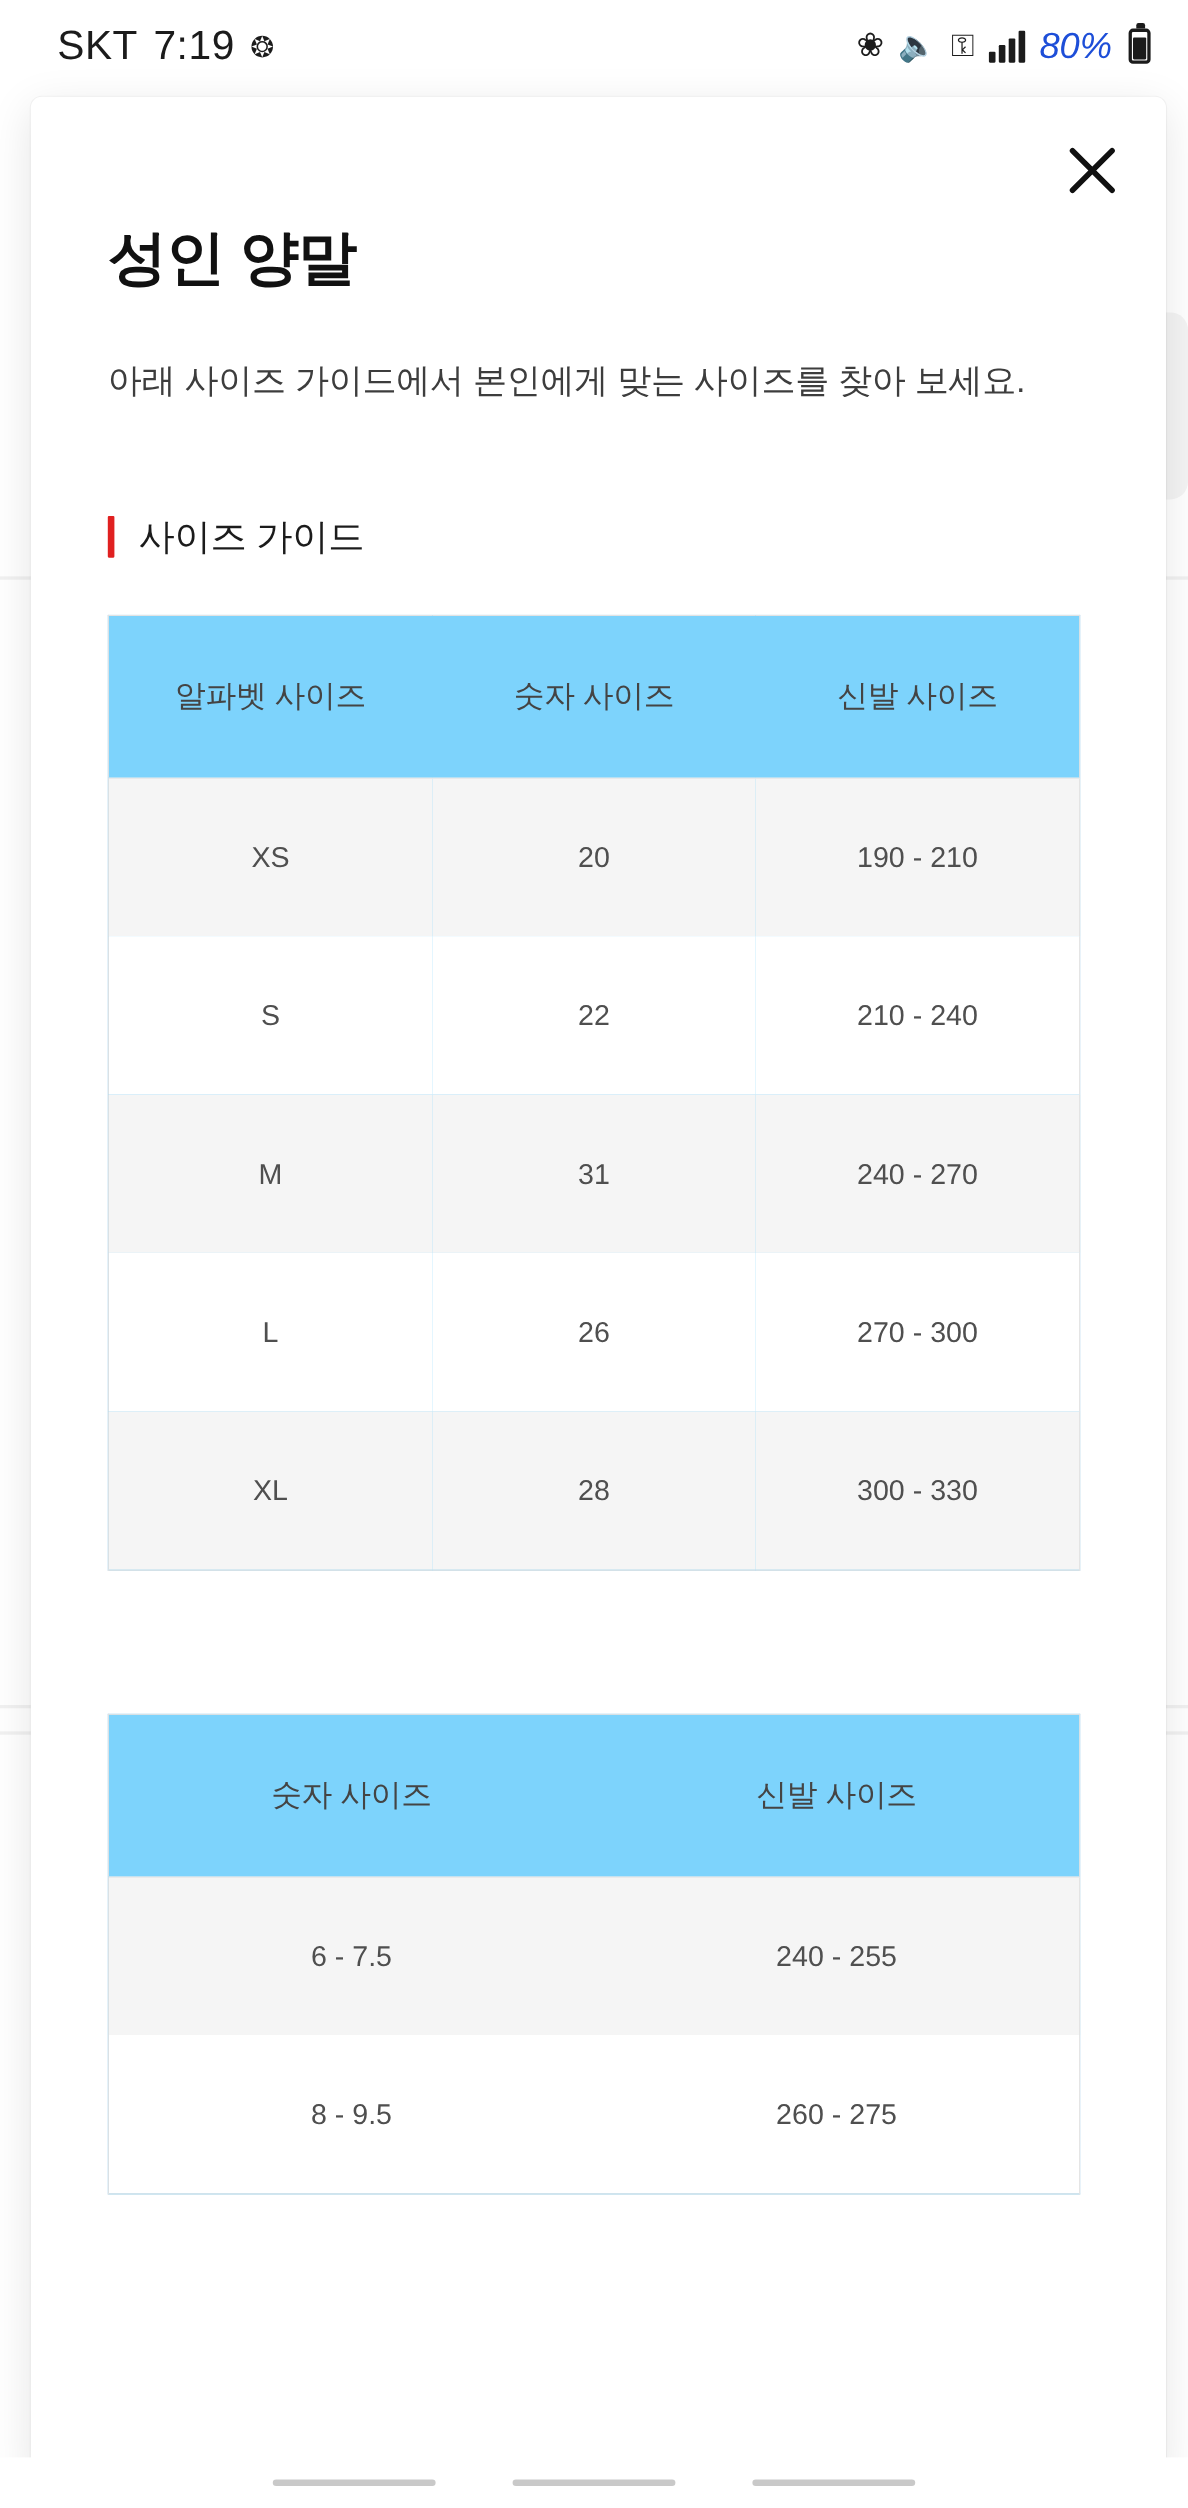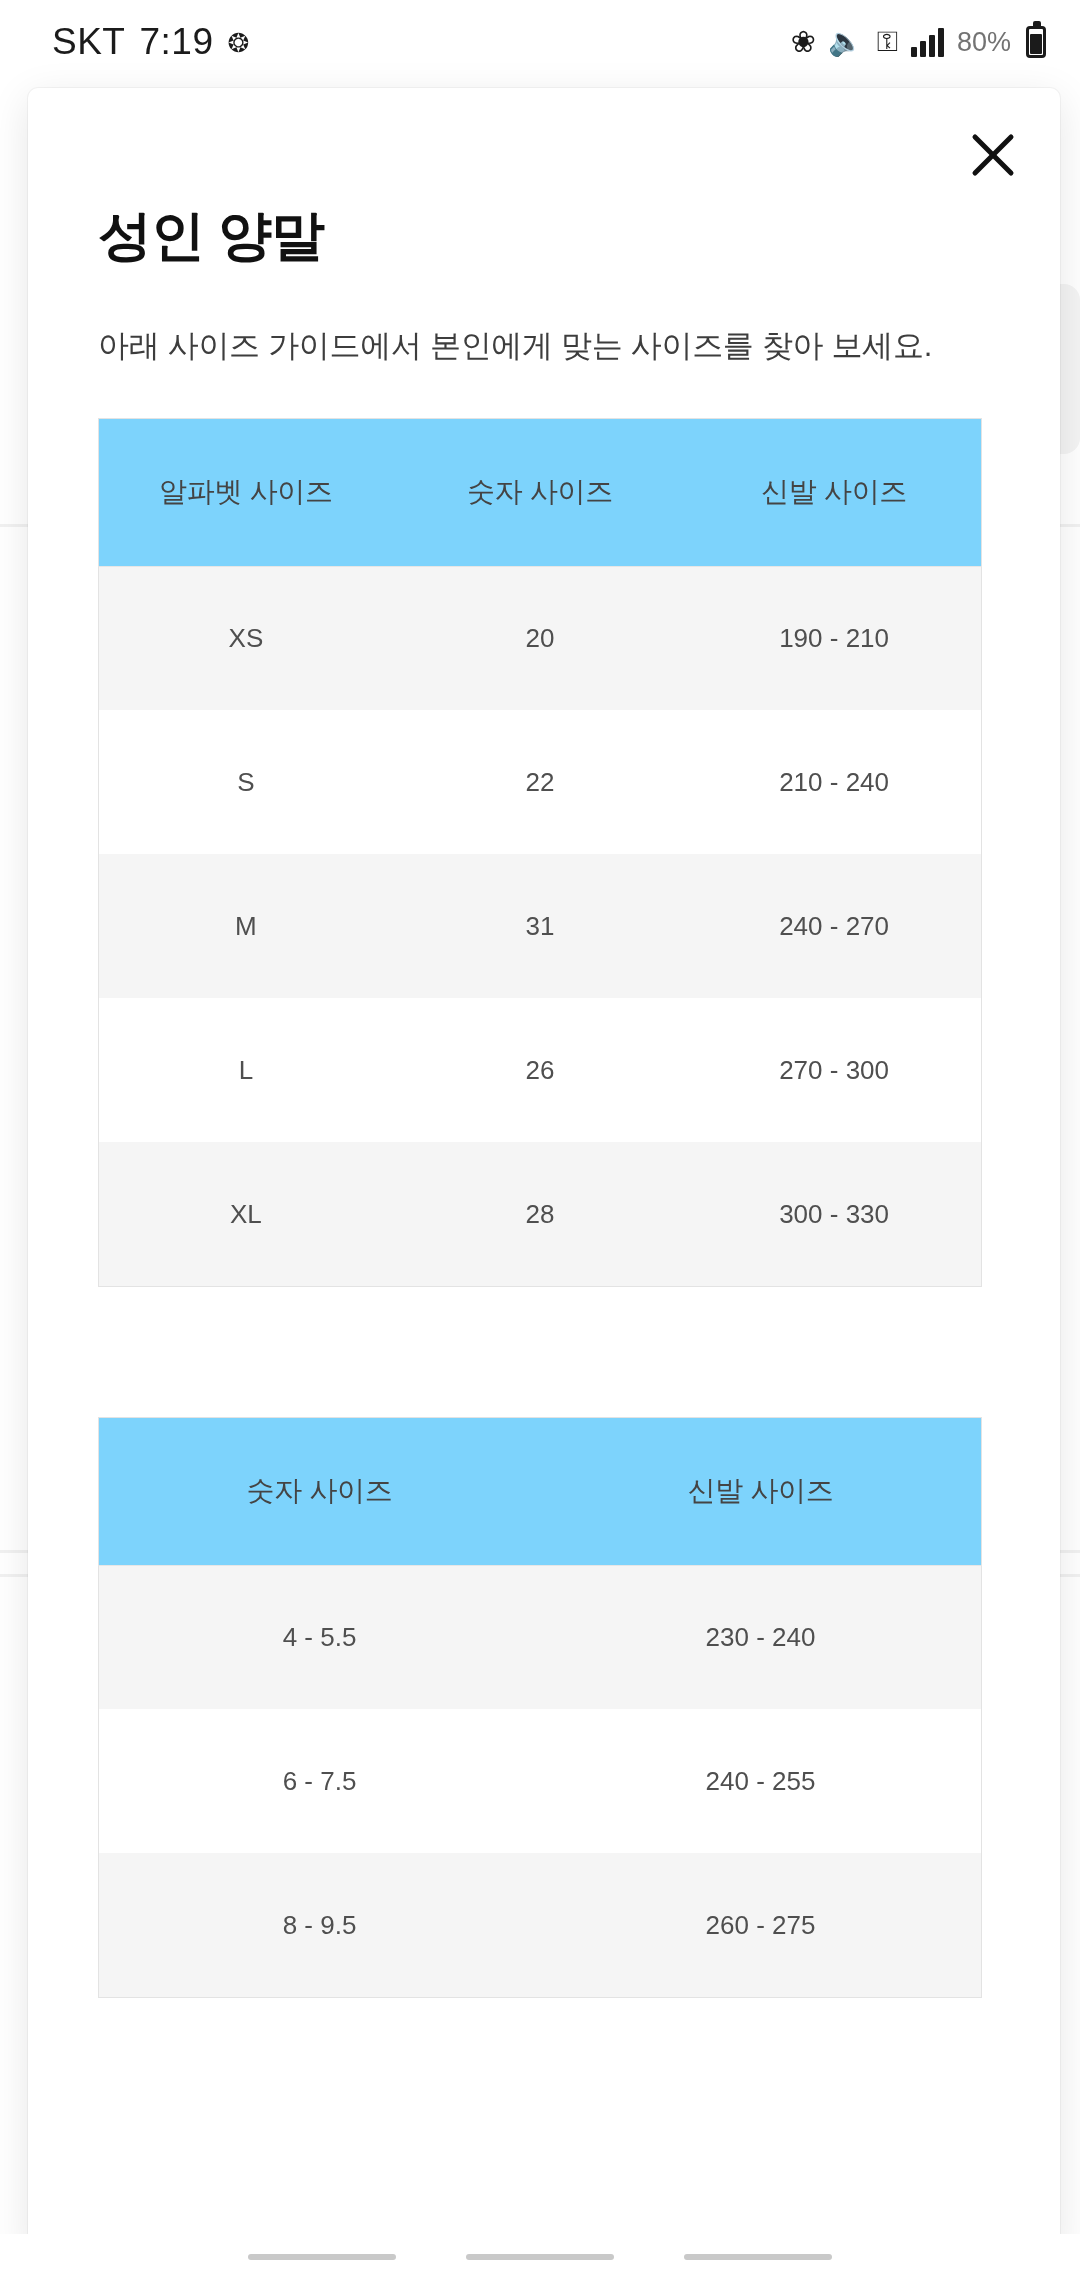--- a/index.html
+++ b/index.html
@@ -61,23 +61,24 @@
   .status-right .ic {
     font-size: 27px;
     color: #1b1b1b;
     line-height: 1;
     display: inline-block;
   }
   .ic.bt { font-size: 30px; }
   .ic.mute { font-size: 28px; }
   .ic.wifi { font-size: 28px; }
   .battery-text {
-    font-size: 27px;
-    color: #737373;
+    font-size: 33px;
+    color: #1d4ed8;
     letter-spacing: 0px;
+    font-style: italic;
   }
   .battery-shape {
     width: 20px;
     height: 32px;
     border: 3px solid #1b1b1b;
     border-radius: 4px;
     position: relative;
     margin-left: 2px;
   }
   .battery-shape::before {
@@ -302,20 +303,24 @@
         <line x1="41" y1="5" x2="5" y2="41" stroke="#111111" stroke-width="5" stroke-linecap="round"></line>
       </svg>
     </button>
 
     <div class="modal-body">
 
       <h1 class="modal-title">성인 양말</h1>
 
       <p class="modal-desc">아래 사이즈 가이드에서 본인에게 맞는 사이즈를 찾아 보세요.</p>
 
+      <div class="section-head">
+        <span class="section-bar"></span>
+        <span class="section-title">사이즈 가이드</span>
+      </div>
 
       <table class="size-table">
         <thead>
           <tr>
             <th>알파벳 사이즈</th>
             <th>숫자 사이즈</th>
             <th>신발 사이즈</th>
           </tr>
         </thead>
         <tbody>
@@ -348,24 +353,20 @@
       </table>
 
       <table class="size-table second">
         <thead>
           <tr>
             <th>숫자 사이즈</th>
             <th>신발 사이즈</th>
           </tr>
         </thead>
         <tbody>
-          <tr>
-            <td>4 - 5.5</td>
-            <td>230 - 240</td>
-          </tr>
           <tr>
             <td>6 - 7.5</td>
             <td>240 - 255</td>
           </tr>
           <tr>
             <td>8 - 9.5</td>
             <td>260 - 275</td>
           </tr>
         </tbody>
       </table>

